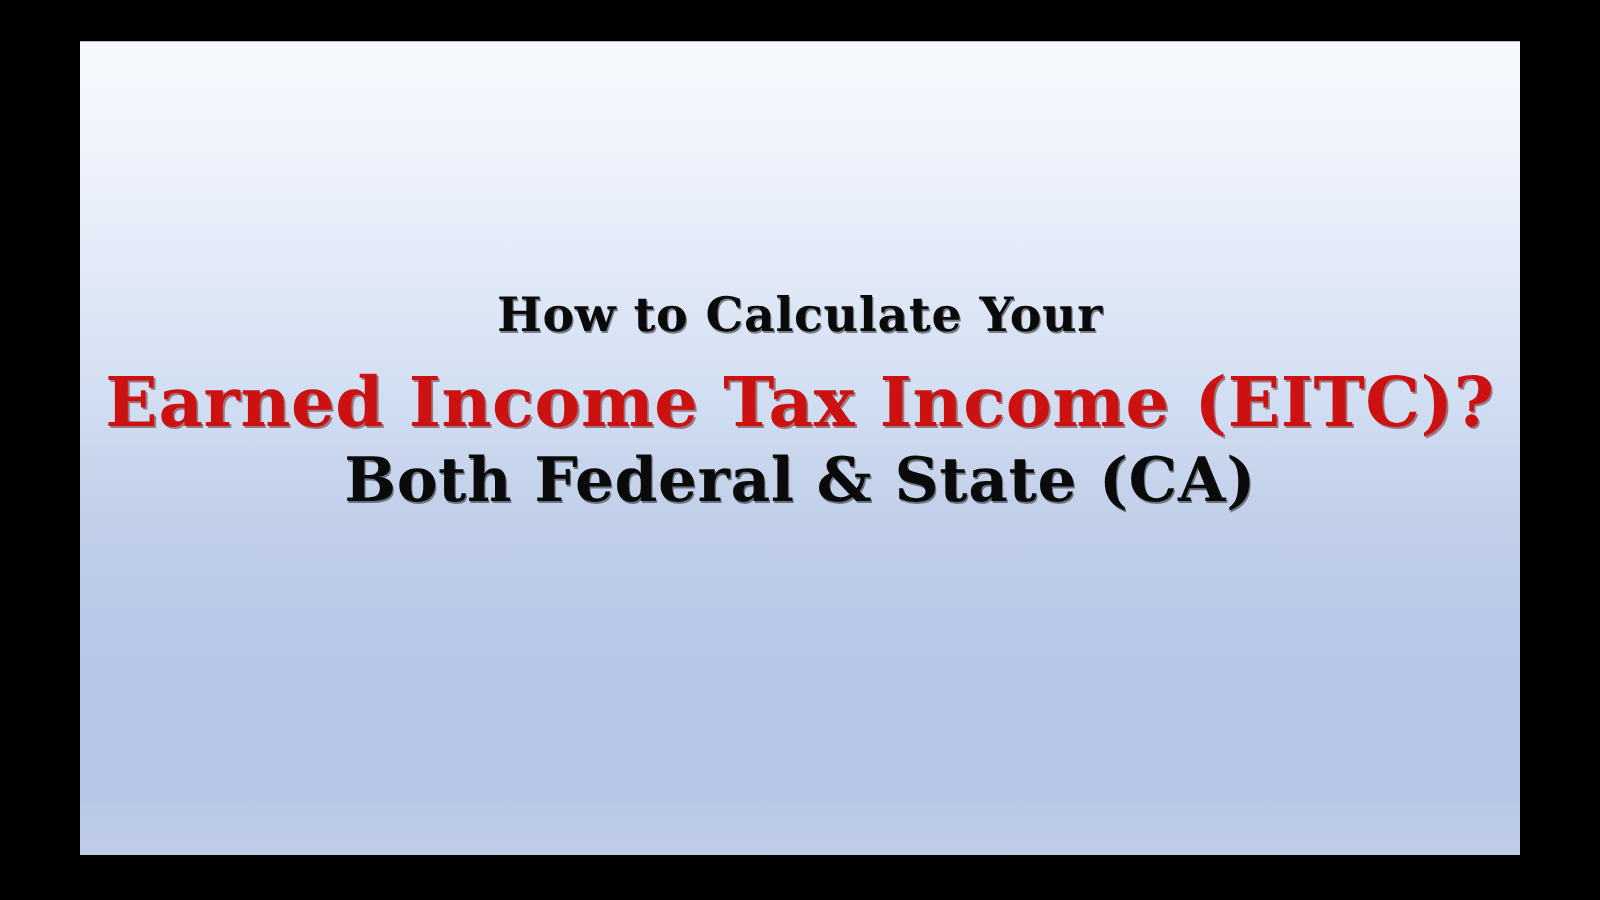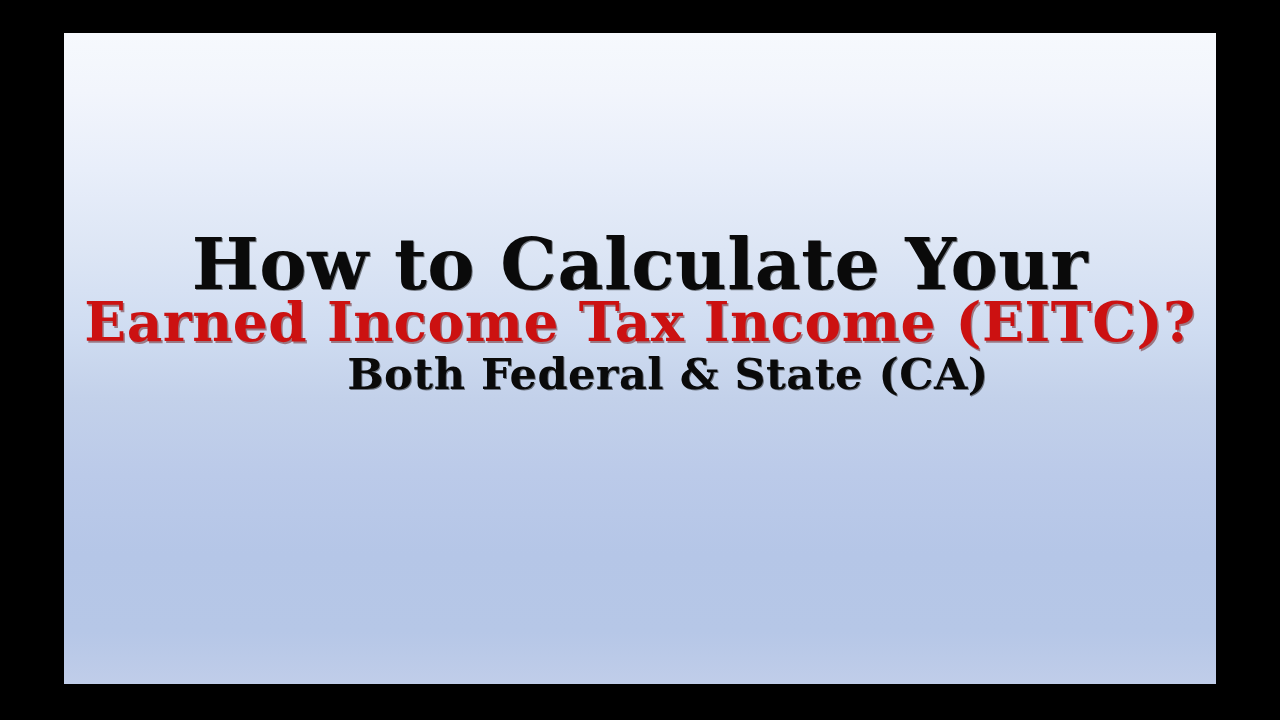--- a/index.html
+++ b/index.html
@@ -59,48 +59,47 @@
     white-space: nowrap;
     font-family: "DejaVu Serif", "Liberation Serif", serif;
     font-weight: 700;
     letter-spacing: 0.5px;
   }
 
   .line-main {
     position: absolute;
     left: 0;
     width: 100%;
-    top: 200px;
-    font-size: 71px;
+    top: 188px;
+    font-size: 38px;
     line-height: 62px;
     color: #0a0a0a;
     text-shadow: 1px 1px 0 rgba(0,0,0,0.45);
   }
 
   .line-accent {
     position: absolute;
     left: 0;
     width: 100%;
     top: 257px;
     font-size: 55px;
     line-height: 64px;
     color: #cc1111;
     text-shadow: 1.5px 1.5px 0 rgba(90,0,0,0.45);
   }
 
   .line-sub {
     position: absolute;
     left: 0;
     width: 100%;
-    top: 315px;
-    font-size: 43px;
+    top: 325px;
+    font-size: 49px;
     line-height: 52px;
     color: #0a0a0a;
     text-shadow: 1px 1px 0 rgba(0,0,0,0.45);
-    margin-left: 28px;
   }
 </style>
 </head>
 <body>
 
 <div class="video-frame">
 
   <div class="slide">
 
     <div class="title-block">

